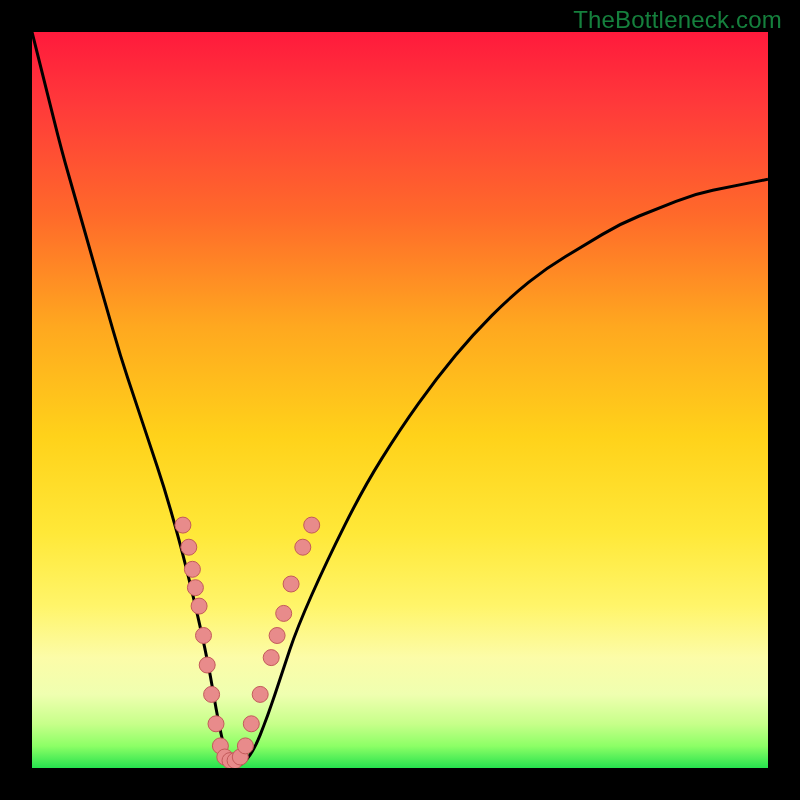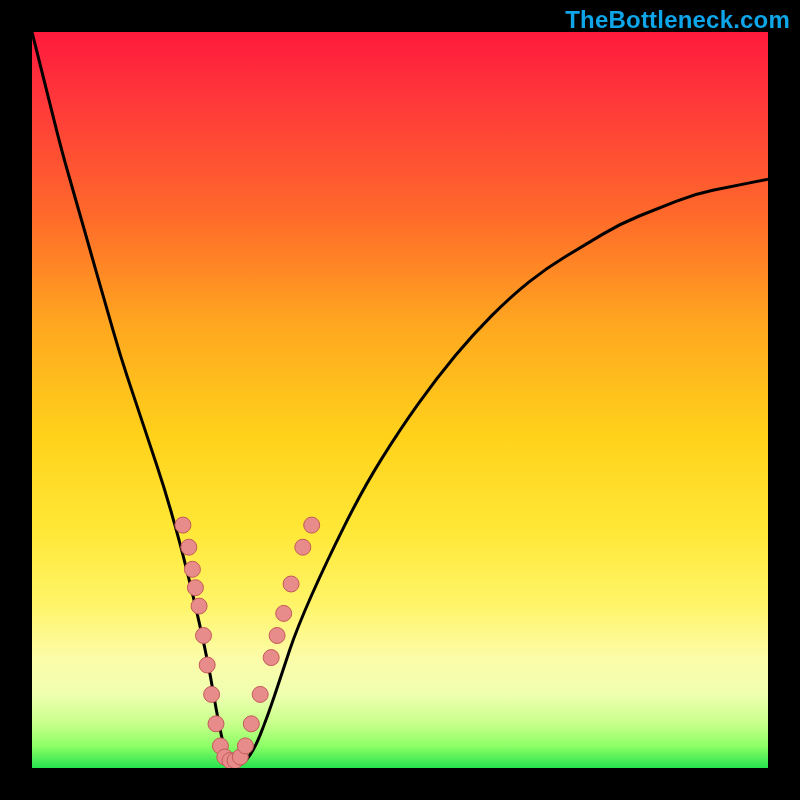--- a/index.html
+++ b/index.html
@@ -36,24 +36,24 @@
       #fcfca8 85%,
       #efffb0 90%,
       #c7ff8a 94%,
       #8dff66 97%,
       #26e24e 100%
     );
   }
   .watermark {
     position: absolute;
     top: 6px;
-    right: 10px;
-    color: #0ea5e9;
+    right: 18px;
+    color: #15803d;
     font-size: 24px;
-    font-weight: 700;
+    font-weight: 400;
     letter-spacing: 0.2px;
     user-select: none;
   }
   svg.curve {
     position: absolute;
     left: 0;
     top: 0;
     width: 736px;
     height: 736px;
   }

